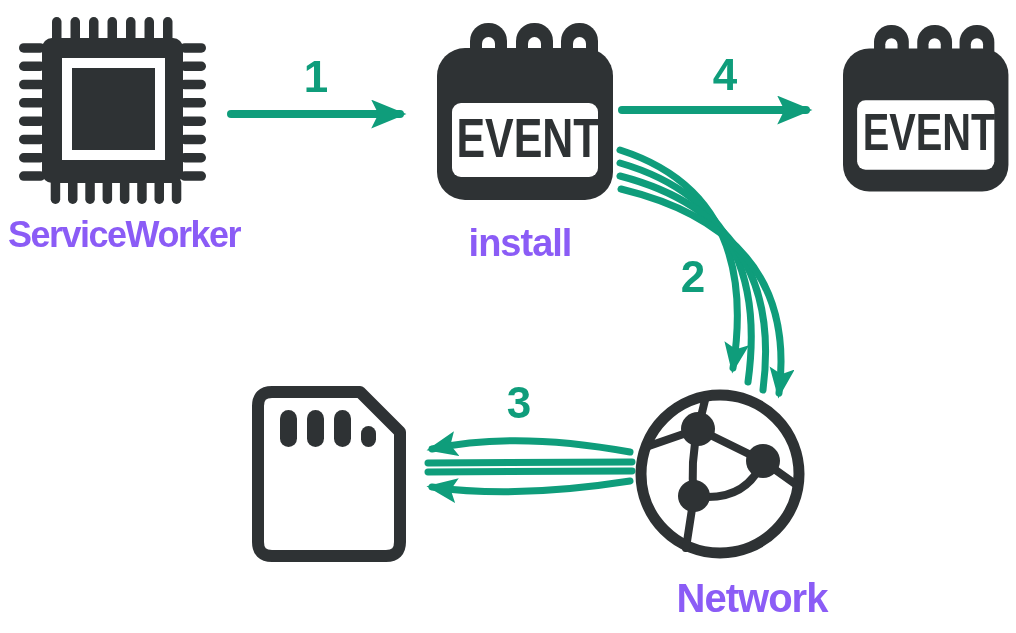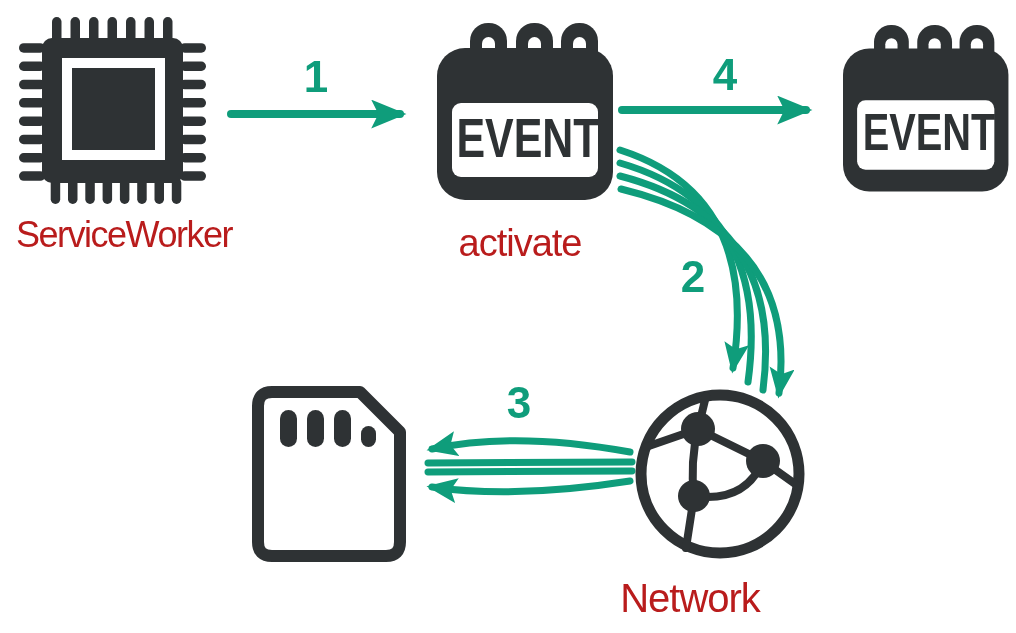--- a/index.html
+++ b/index.html
@@ -2,21 +2,21 @@
 <html><head>
 <meta charset="utf-8">
 <style>
   html,body{margin:0;padding:0;background:#ffffff;}
   .stage{
     position:relative;width:1016px;height:633px;background:#ffffff;
     font-family:"Liberation Sans", sans-serif;overflow:hidden;
   }
   .stage svg.layer{position:absolute;left:0;top:0;}
   .lbl{
-    position:absolute;color:#b91c1c;font-weight:400;text-align:center;
+    position:absolute;color:#8b5cf6;font-weight:700;text-align:center;
     white-space:nowrap;transform:translateX(-50%);
     font-family:"Liberation Sans", sans-serif;
   }
   .node-lbl{font-size:38px;letter-spacing:-1px;}
   .node-lbl-lg{font-size:40px;letter-spacing:-1px;}
   .sw-lbl{font-size:36px;letter-spacing:-1.5px;}
   .num-lbl{color:#0f9d7b;font-size:44px;font-weight:700;}
   .event-txt{
     position:absolute;color:#2e3234;font-weight:700;text-align:center;
     transform:translateX(-50%) scaleX(0.78);transform-origin:center;
@@ -142,21 +142,21 @@
       <rect x="307" y="410" width="17" height="37" rx="8.5" fill="#2e3234"></rect>
       <rect x="334" y="410" width="17" height="37" rx="8.5" fill="#2e3234"></rect>
       <rect x="361" y="426" width="15" height="21" rx="7.5" fill="#2e3234"></rect>
     </g>
   </svg>
 
   <div class="event-txt" style="left:528px;top:106px;font-size:55px;">EVENT</div>
   <div class="event-txt" style="left:929px;top:103px;font-size:51px;">EVENT</div>
 
   <div class="lbl sw-lbl" style="left:124px;top:214px;">ServiceWorker</div>
-  <div class="lbl node-lbl" style="left:520px;top:222px;">activate</div>
-  <div class="lbl node-lbl-lg" style="left:690px;top:576px;">Network</div>
+  <div class="lbl node-lbl" style="left:520px;top:222px;">install</div>
+  <div class="lbl node-lbl-lg" style="left:752px;top:576px;">Network</div>
 
   <div class="lbl num-lbl" style="left:316px;top:52px;">1</div>
   <div class="lbl num-lbl" style="left:693px;top:252px;">2</div>
   <div class="lbl num-lbl" style="left:519px;top:378px;">3</div>
   <div class="lbl num-lbl" style="left:725px;top:50px;">4</div>
 
 </div>
 
 </body></html>

